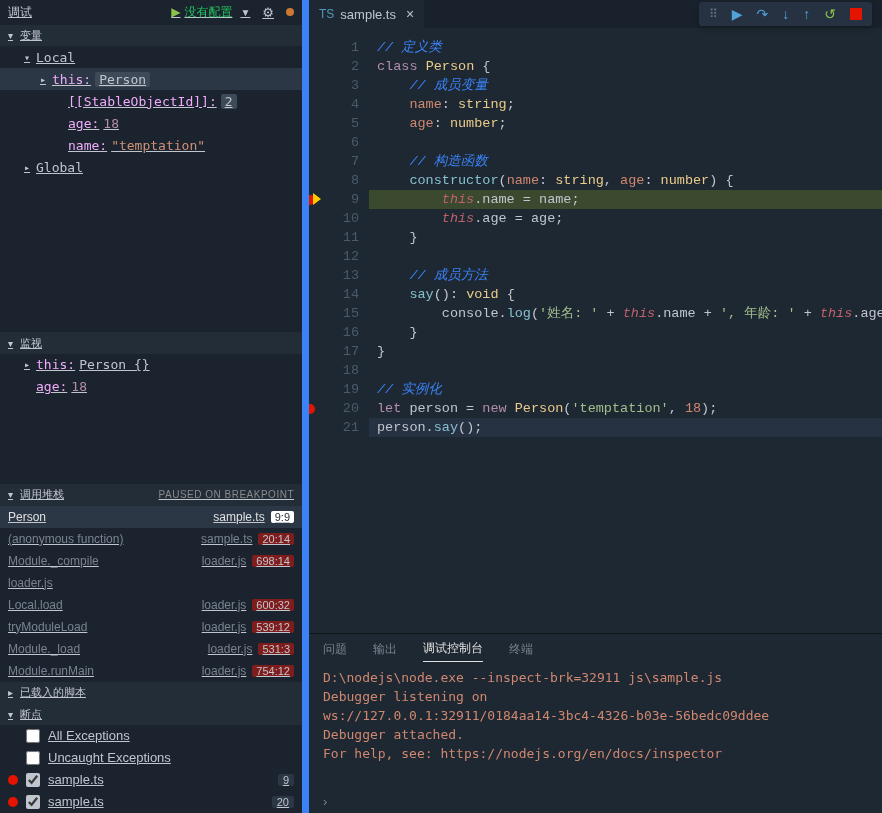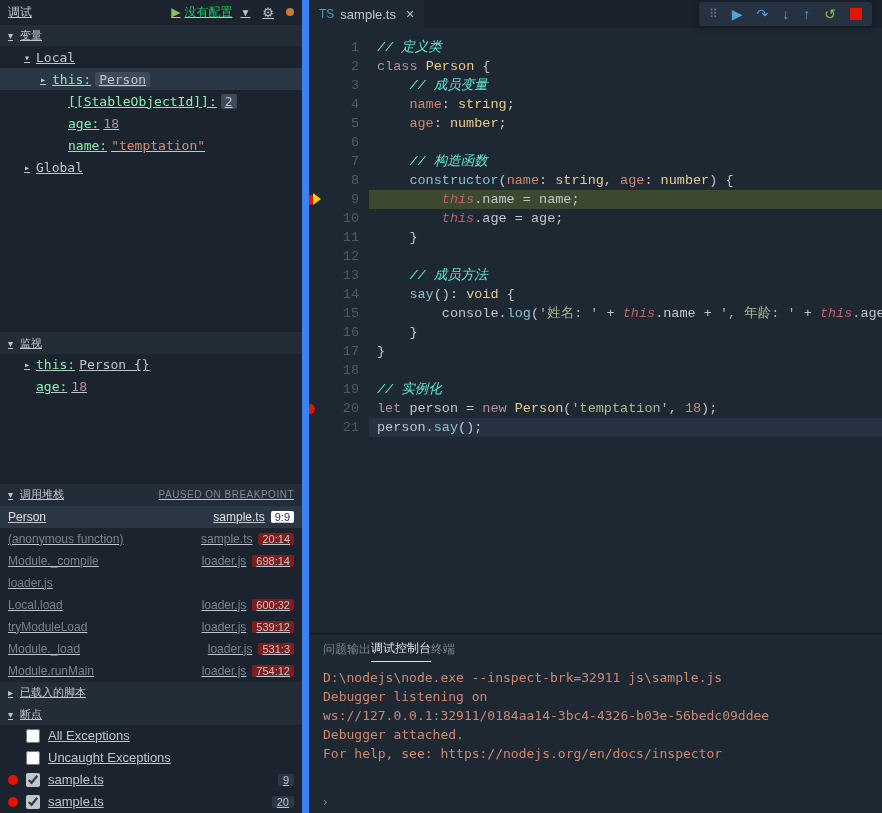--- a/index.html
+++ b/index.html
@@ -17,21 +17,21 @@
 .section-hdr .chev { width: 12px; font-size: 10px; }
 .section-hdr .right-txt { font-size: 10px; color: #8a8a8a; margin-left: auto; letter-spacing: 0.5px; }
 .section-body { flex: 0 0 auto; overflow: auto; }
 .vars-body { height: 286px; }
 .watch-body { height: 130px; }
 .tree-row { display: flex; align-items: center; height: 22px; padding-left: 8px; font-family: Consolas, monospace; font-size: 13px; }
 .tree-row.sel { background: #2b3745; }
 .indent1 { width: 16px; } .indent2 { width: 32px; } .indent3 { width: 48px; }
 .chev { font-size: 10px; color: #c0c5ce; width: 12px; display: inline-block; }
 .empty-chev { width: 12px; display: inline-block; }
-.key { color: #86efac; }
+.key { color: #f0abfc; }
 .val-obj { background: #3e4a58; color: #c0c5ce; padding: 0 4px; border-radius: 2px; margin-left: 4px; }
 .val-num { color: #b48ead; margin-left: 4px; }
 .val-str { color: #ce9178; margin-left: 4px; }
 .val-plain { color: #c0c5ce; margin-left: 4px; }
 .scope-label { color: #c0c5ce; }
 
 .callstack { flex: 0 0 auto; }
 .cs-row { display: flex; align-items: center; height: 22px; padding: 0 8px; font-size: 12px; }
 .cs-row.active { background: #2b3745; color: #e0e0e0; }
 .cs-name { color: #7a8290; flex: 1; overflow: hidden; text-overflow: ellipsis; white-space: nowrap; }
@@ -66,30 +66,30 @@
 .gutter .ln { height: 19px; position: relative; }
 .gutter .num { color: #4b5a6a; }
 .bp-gutter { position: absolute; left: -4px; top: 5px; width: 10px; height: 10px; border-radius: 50%; background: #e51400; }
 .bp-arrow { position: absolute; left: 4px; top: 3px; width: 0; height: 0; border-top: 6px solid transparent; border-bottom: 6px solid transparent; border-left: 8px solid #ffcc00; }
 .code { padding: 10px 0 0 8px; white-space: pre; color: #c0c5ce; }
 .code .cl { height: 19px; }
 .hl-line { background: #3b4a2f; margin-left: -8px; padding-left: 8px; }
 .cur-line { background: #263241; margin-left: -8px; padding-left: 8px; }
 .c-kw { color: #b48ead; }
 .c-type { color: #ebcb8b; }
-.c-cm { color: #5eead4; font-style: italic; }
+.c-cm { color: #3b82f6; font-style: italic; }
 .c-fn { color: #88c0d0; }
 .c-id { color: #d08770; }
 .c-this { color: #bf616a; font-style: italic; }
 .c-str { color: #a3be8c; }
 .c-num { color: #d08770; }
 .c-p { color: #c0c5ce; }
 
 .panel { background: #1e2832; border-top: 1px solid #0f1519; display: flex; flex-direction: column; }
-.panel-tabs { display: flex; align-items: center; height: 30px; padding: 0 14px; gap: 0; font-size: 12px; }
+.panel-tabs { display: flex; align-items: center; height: 30px; padding: 0 14px; gap: 26px; font-size: 12px; }
 .ptab { color: #7a8290; cursor: pointer; padding: 4px 0; }
 .ptab.active { color: #e0e0e0; border-bottom: 1px solid #e0e0e0; }
 .panel-body { flex: 1; padding: 4px 14px; font-family: Consolas, monospace; font-size: 13px; color: #d08770; line-height: 19px; overflow: auto; }
 .panel-prompt { padding: 4px 14px; color: #7a8290; }
 </style>
 </head>
 <body>
 
 <div class="sidebar">
   <div class="db-titlebar">

